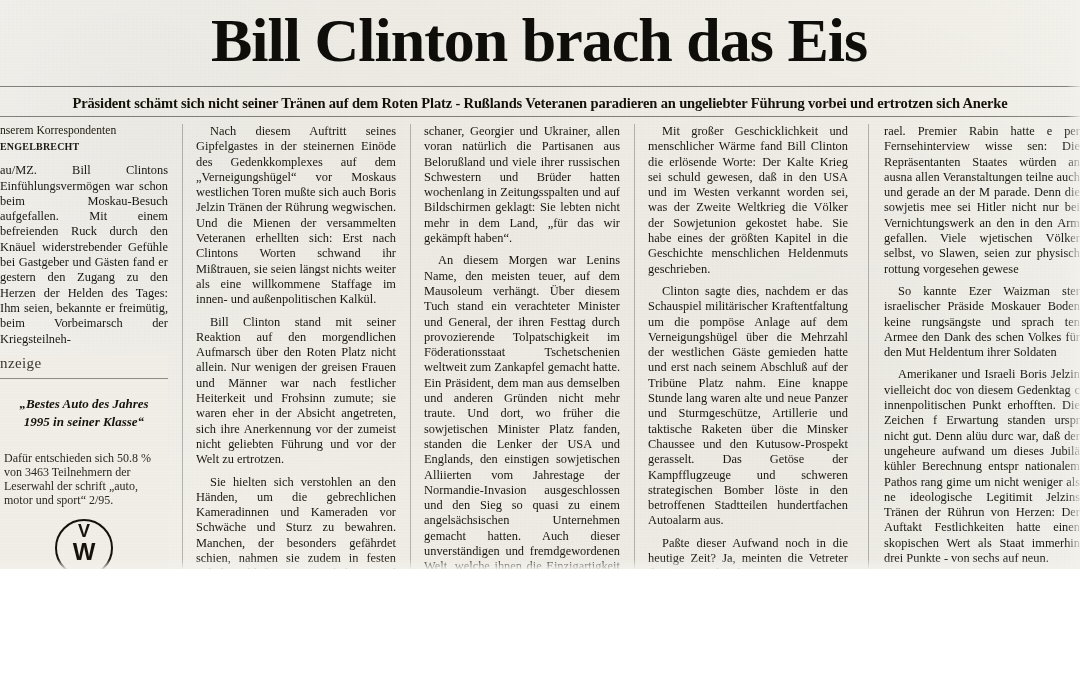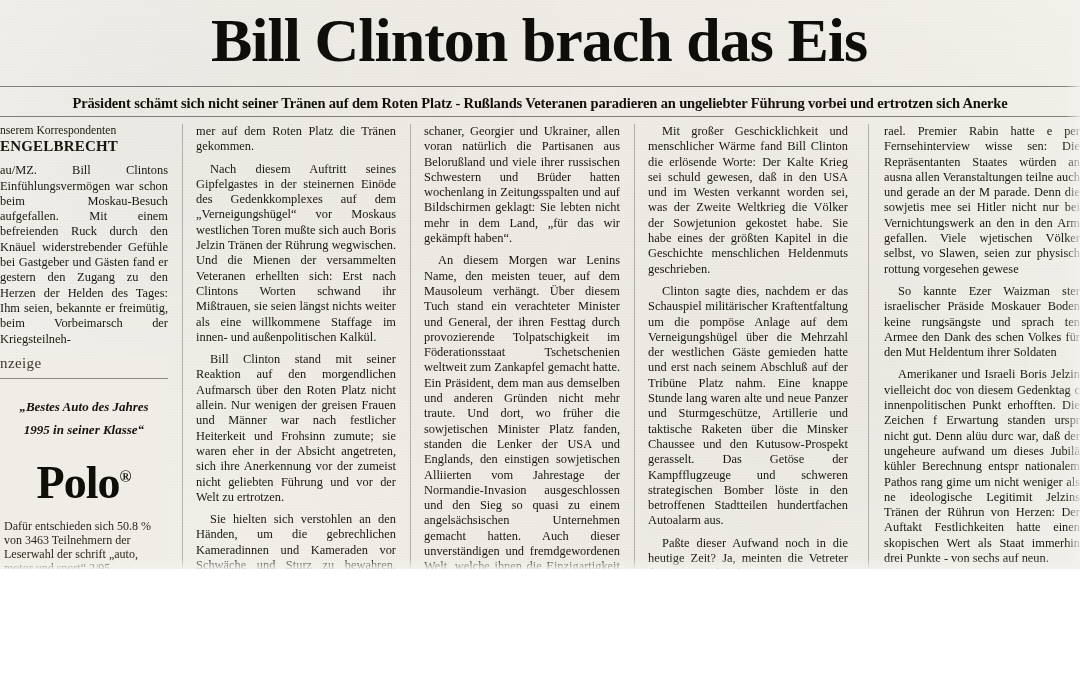--- a/index.html
+++ b/index.html
@@ -118,21 +118,21 @@
   }
 
   
   .byline-line1 {
     font-size: 11.6px;
     line-height: 14px;
     color: #1b180f;
     margin-bottom: 1px;
   }
   .byline-name {
-    font-size: 15px;
+    font-size: 10px;
     font-weight: bold;
     letter-spacing: 0.2px;
     margin-bottom: 9px;
   }
 
   
   .ad {
     position: absolute;
     left: 0px;
     top: 355px;
@@ -150,21 +150,21 @@
   .ad-rule {
     width: 100%;
     height: 1px;
     background: #2a2720;
     opacity: 0.5;
     margin-bottom: 16px;
   }
   .ad-quote {
     text-align: center;
     font-size: 13px;
-    line-height: 23px;
+    line-height: 18px;
     font-weight: bold;
     font-style: italic;
     color: #15130c;
     padding: 0 6px;
     margin-bottom: 10px;
   }
   .ad-brand {
     text-align: center;
     font-size: 46px;
     font-weight: bold;
@@ -249,21 +249,20 @@
 
   <div class="columns">
 
     <div class="col c1">
       <div class="byline-line1">nserem Korrespondenten</div>
       <div class="byline-name">ENGELBRECHT</div>
       <p class="first">au/MZ. Bill Clintons Einfühlungsvermögen war schon beim Moskau-Besuch aufgefallen. Mit einem befreienden Ruck durch den Knäuel widerstrebender Gefühle bei Gastgeber und Gästen fand er gestern den Zugang zu den Herzen der Helden des Tages: Ihm seien, bekannte er freimütig, beim Vorbeimarsch der Kriegsteilneh-</p>
     </div>
 
     <div class="col c2">
-      <p class="first">mer auf dem Roten Platz die Tränen gekommen.</p>
       <p>Nach diesem Auftritt seines Gipfelgastes in der steinernen Einöde des Gedenkkomplexes auf dem „Verneigungshügel“ vor Moskaus westlichen Toren mußte sich auch Boris Jelzin Tränen der Rührung wegwischen. Und die Mienen der versammelten Veteranen erhellten sich: Erst nach Clintons Worten schwand ihr Mißtrauen, sie seien längst nichts weiter als eine willkommene Staffage im innen- und außenpolitischen Kalkül.</p>
       <p>Bill Clinton stand mit seiner Reaktion auf den morgendlichen Aufmarsch über den Roten Platz nicht allein. Nur wenigen der greisen Frauen und Männer war nach festlicher Heiterkeit und Frohsinn zumute; sie waren eher in der Absicht angetreten, sich ihre Anerkennung vor der zumeist nicht geliebten Führung und vor der Welt zu ertrotzen.</p>
       <p>Sie hielten sich verstohlen an den Händen, um die gebrechlichen Kameradinnen und Kameraden vor Schwäche und Sturz zu bewahren. Manchen, der besonders gefährdet schien, nahmen sie zudem in festen Schulterschluß. Die Usbeken und Tadschiken mit ihren muselmanischen Käppchen, die Kirgisen in ihren nomadischen Filzspitzhüten, die heute verfeindeten Armenier und Aserbaid-</p>
     </div>
 
     <div class="col c3">
       <p class="first">schaner, Georgier und Ukrainer, allen voran natürlich die Partisanen aus Belorußland und viele ihrer russischen Schwestern und Brüder hatten wochenlang in Zeitungsspalten und auf Bildschirmen geklagt: Sie lebten nicht mehr in dem Land, „für das wir gekämpft haben“.</p>
       <p>An diesem Morgen war Lenins Name, den meisten teuer, auf dem Mausoleum verhängt. Über diesem Tuch stand ein verachteter Minister und General, der ihren Festtag durch provozierende Tolpatschigkeit im Föderationsstaat Tschetschenien weltweit zum Zankapfel gemacht hatte. Ein Präsident, dem man aus demselben und anderen Gründen nicht mehr traute. Und dort, wo früher die sowjetischen Minister Platz fanden, standen die Lenker der USA und Englands, den einstigen sowjetischen Alliierten vom Jahrestage der Normandie-Invasion ausgeschlossen und den Sieg so quasi zu einem angelsächsischen Unternehmen gemacht hatten. Auch dieser unverständigen und fremdgewordenen Welt, welche ihnen die Einzigartigkeit ihres Heldentums nicht mehr danken wollte, galt der Schulterschluß der Veteranen.</p>
       <p>Es war offenbar diese mit Händen zu greifende Stimmung, die zu einer stillschweigenden Änderung der Regie und den Hochgestellten aus dem In- und Ausland</p>
     </div>
@@ -279,23 +278,20 @@
       <p>So kannte Ezer Waizman ster israelischer Präside Moskauer Boden keine rungsängste und sprach ten Armee den Dank des schen Volkes für den Mut Heldentum ihrer Soldaten</p>
       <p>Amerikaner und Israeli Boris Jelzin vielleicht doc von diesem Gedenktag c innenpolitischen Punkt erhofften. Die Zeichen f Erwartung standen urspr nicht gut. Denn alüu durc war, daß der ungeheure aufwand um dieses Jubilä kühler Berechnung entspr nationalem Pathos rang gime um nicht weniger als ne ideologische Legitimit Jelzins Tränen der Rührun von Herzen: Der Auftakt Festlichkeiten hatte einen skopischen Wert als Staat immerhin drei Punkte - von sechs auf neun.</p>
     </div>
 
   </div>
 
   <div class="ad">
     <div class="ad-label">nzeige</div>
     <div class="ad-rule"></div>
     <div class="ad-quote">„Bestes Auto des Jahres 1995 in seiner Klasse“</div>
-    <div class="ad-brand">
-      <span>Polo</span><sup>®</sup>
-    </div>
     <div class="ad-fine">Dafür entschieden sich 50.8 % von 3463 Teilnehmern der Leserwahl der schrift „auto, motor und sport“ 2/95.</div>
     <div class="vw-logo">
       <span class="v">V</span>
       <span class="w">W</span>
     </div>
     <div class="ad-tag">Volkswagen - da weiß man, was man hat.</div>
   </div>
 
   <div class="grain"></div>
   <div class="fade-right"></div>

